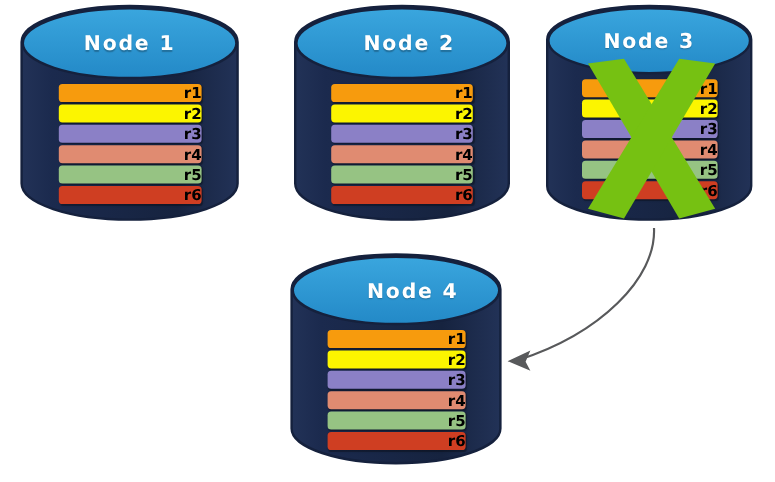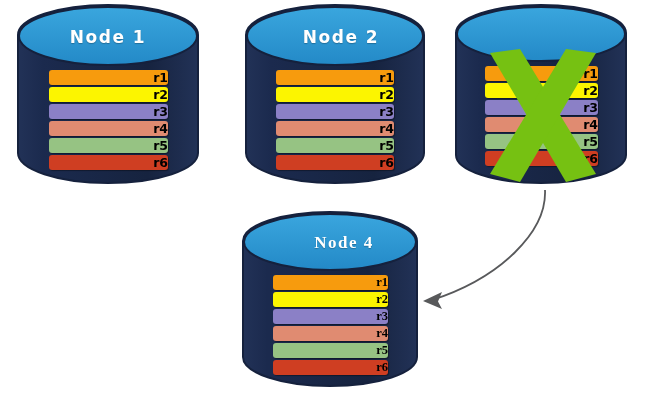--- a/index.html
+++ b/index.html
@@ -143,36 +143,37 @@
             <stop offset="100%" stop-color="#223257"></stop>
           </linearGradient>
           <linearGradient id="topGrad2" x1="0" y1="0" x2="0" y2="1">
             <stop offset="0%" stop-color="#3aa6de"></stop>
             <stop offset="100%" stop-color="#2389c7"></stop>
           </linearGradient>
         </defs>
         <path d="M 1,28 L 1,150 A 85,28 0 0 0 171,150 L 171,28 A 85,28 0 0 0 1,28 Z" fill="url(#bodyGrad2)" stroke="#15213d" stroke-width="2"></path>
         <ellipse cx="86" cy="29" rx="84" ry="27" fill="url(#topGrad2)" stroke="#15213d" stroke-width="2"></ellipse>
       </svg>
+      <div class="node-label" style="top: 20px;">Node  3</div>
       <div class="rows">
         <div class="row-bar" style="left: 30px; width: 113px; top: 61px; background: rgb(247, 155, 13);">r1</div>
         <div class="row-bar" style="left: 30px; width: 113px; top: 78px; background: rgb(252, 245, 0);">r2</div>
         <div class="row-bar" style="left: 30px; width: 113px; top: 95px; background: rgb(139, 128, 198);">r3</div>
         <div class="row-bar" style="left: 30px; width: 113px; top: 112px; background: rgb(224, 139, 113);">r4</div>
         <div class="row-bar" style="left: 30px; width: 113px; top: 129px; background: rgb(150, 195, 131);">r5</div>
         <div class="row-bar" style="left: 30px; width: 113px; top: 146px; background: rgb(207, 62, 34);">r6</div>
       </div>
       <svg class="x-mark" width="112" height="136" viewBox="0 0 112 136" style="left: 32px; top: 43px;">
         <g fill="#76c112">
           <polygon points="3,5 33,1 109,126 79,134"></polygon>
           <polygon points="109,5 79,1 3,126 33,134"></polygon>
         </g>
       </svg>
     </div>
-    <div class="node" style="left: 242px; top: 212px; width: 204px; height: 174px; font-family: Liberation Serif, serif;">
+    <div class="node" style="left: 242px; top: 212px; width: 204px; height: 174px;">
       <svg class="cyl-svg" width="176" height="174" viewBox="0 0 176 174">
         <defs>
           <linearGradient id="bodyGrad3" x1="0" y1="0" x2="1" y2="0">
             <stop offset="0%" stop-color="#223257"></stop>
             <stop offset="14%" stop-color="#1b2a4e"></stop>
             <stop offset="72%" stop-color="#16233f"></stop>
             <stop offset="100%" stop-color="#223257"></stop>
           </linearGradient>
           <linearGradient id="topGrad3" x1="0" y1="0" x2="0" y2="1">
             <stop offset="0%" stop-color="#3aa6de"></stop>

